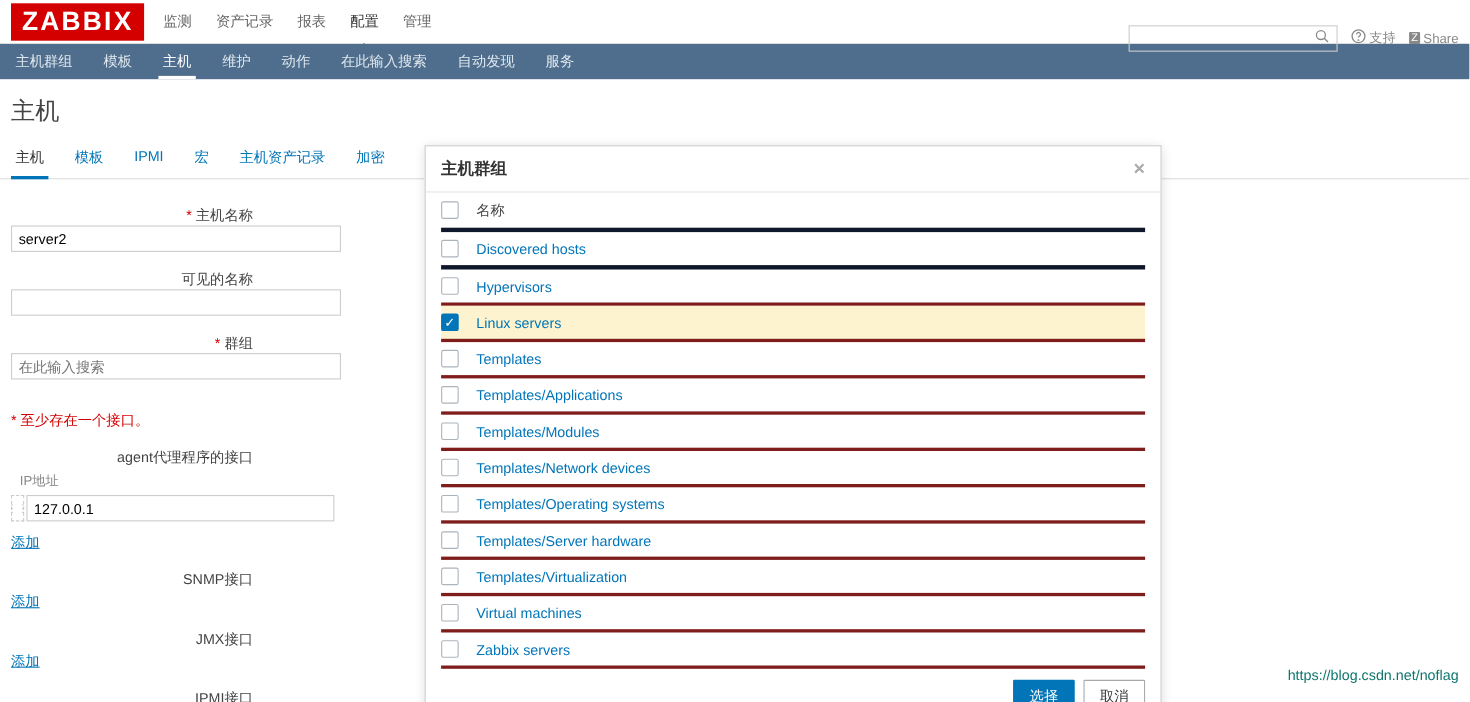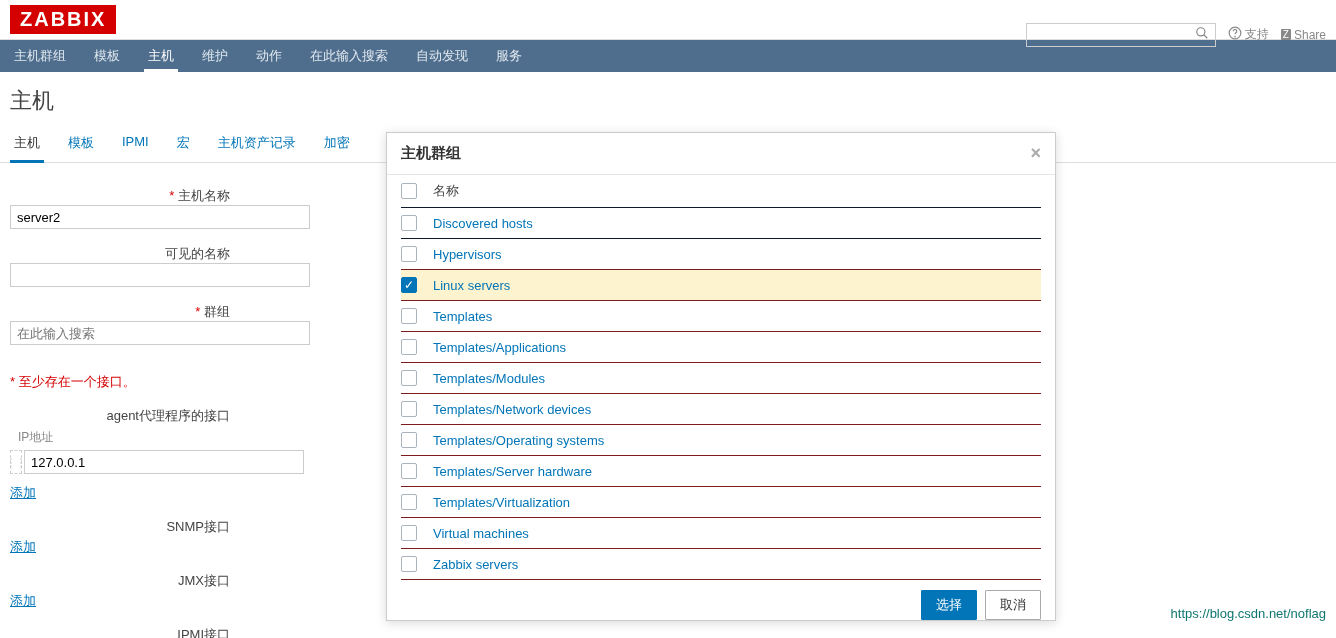--- a/index.html
+++ b/index.html
@@ -1,20 +1,20 @@
 <!DOCTYPE html>
 <html><head>
 <meta charset="utf-8">
 <style>
   * { box-sizing: border-box; margin: 0; padding: 0; }
   body { font-family: Arial, "Helvetica Neue", Helvetica, sans-serif; font-size: 13px; color: #333; background: #fff; width: 1336px; }
   
   
   .top-header { background: #fff; height: 40px; display: flex; align-items: center; padding: 0 10px; border-bottom: 1px solid #ddd; position: relative; }
-  .logo { background: #d40000; color: #fff; font-weight: bold; font-size: 20px; padding: 3px 10px; letter-spacing: 2px; margin-right: 15px; }
+  .logo { background: #d40000; color: #fff; font-weight: bold; font-size: 24px; padding: 3px 10px; letter-spacing: 2px; margin-right: 15px; }
   .top-nav { display: flex; gap: 18px; }
   .top-nav-item { color: #666; cursor: pointer; position: relative; padding: 10px 2px; }
   .top-nav-item.active { color: #333; }
   .top-nav-item.active::after { content: ""; position: absolute; bottom: -6px; left: 50%; transform: translateX(-50%); width: 0; height: 0; border-left: 6px solid transparent; border-right: 6px solid transparent; border-bottom: 6px solid #4f6e8d; z-index: 2; }
   .top-right { position: absolute; right: 10px; display: flex; align-items: center; gap: 12px; margin-top: 30px; }
   .search-box { border: 1px solid #ccc; width: 190px; height: 24px; display: flex; align-items: center; justify-content: flex-end; padding: 0 6px; }
   .search-icon { color: #888; font-size: 14px; }
   .support-link, .share-link { color: #888; font-size: 12px; display: flex; align-items: center; gap: 3px; cursor: pointer; }
   .share-badge { background: #888; color: #fff; font-size: 10px; padding: 0 2px; border-radius: 1px; }
 
@@ -45,39 +45,46 @@
   .ip-wrap { display: flex; align-items: center; }
   .drag-handle { width: 12px; height: 24px; border: 1px dashed #ccc; margin-right: 2px; display: flex; align-items: center; justify-content: center; color: #bbb; font-size: 10px; }
   .textarea { border: 1px solid #ccc; width: 400px; height: 60px; }
 
   
   .modal { position: absolute; left: 386px; top: 132px; width: 670px; background: #fff; border: 1px solid #ccc; box-shadow: 0 2px 10px rgba(0,0,0,0.15); }
   .modal-header { display: flex; justify-content: space-between; align-items: center; padding: 10px 14px; border-bottom: 1px solid #e5e5e5; }
   .modal-title { font-size: 15px; font-weight: bold; color: #333; }
   .modal-close { color: #aaa; font-size: 18px; cursor: pointer; font-weight: bold; }
   .modal-body { padding: 0 14px; }
-  .group-row { display: flex; align-items: center; padding: 7px 0; border-bottom: 1px solid #7f1d1d; }
-  .group-row:first-child { border-bottom: 1px solid #0f172a; }
+  .group-row { display: flex; align-items: center; padding: 7px 0; border-bottom: 3px solid #7f1d1d; }
+  .group-row:first-child { border-bottom: 4px solid #0f172a; }
   .group-row.selected { background: #fdf3ce; }
   .group-check { width: 16px; height: 16px; border: 1px solid #aab4bd; border-radius: 2px; margin-right: 16px; display: flex; align-items: center; justify-content: center; background: #fff; flex-shrink: 0; cursor: pointer; }
   .group-check.checked { background: #0275b8; border-color: #0275b8; color: #fff; font-size: 12px; }
   .group-name { color: #0275b8; cursor: pointer; font-size: 13px; }
   .group-name.header-label { color: #444; cursor: default; }
   .modal-footer { display: flex; justify-content: flex-end; gap: 8px; padding: 10px 14px 0; }
   .btn { padding: 5px 14px; font-size: 13px; cursor: pointer; border-radius: 1px; }
   .btn-primary { background: #0275b8; color: #fff; border: 1px solid #0275b8; }
   .btn-default { background: #fff; color: #333; border: 1px solid #aaa; }
 
   .watermark { position: absolute; right: 10px; bottom: 17px; color: #0f766e; font-size: 13px; pointer-events: none; }
 </style>
 </head>
 <body>
 
 <div class="top-header">
   <div class="logo">ZABBIX</div>
+  <div class="top-nav">
+      <span class="top-nav-item">监测</span>
+      <span class="top-nav-item">资产记录</span>
+      <span class="top-nav-item">报表</span>
+      <span class="top-nav-item active">配置</span>
+      <span class="top-nav-item">管理</span>
+    </div>
   <div class="top-right">
     <div class="search-box">
       <span class="search-icon">
         <svg width="14" height="14" viewBox="0 0 24 24" fill="none" stroke="#888" stroke-width="2">
             <circle cx="10" cy="10" r="7"></circle>
             <line x1="21" y1="21" x2="15" y2="15"></line>
           </svg>
       </span>
     </div>
     <span class="support-link">

